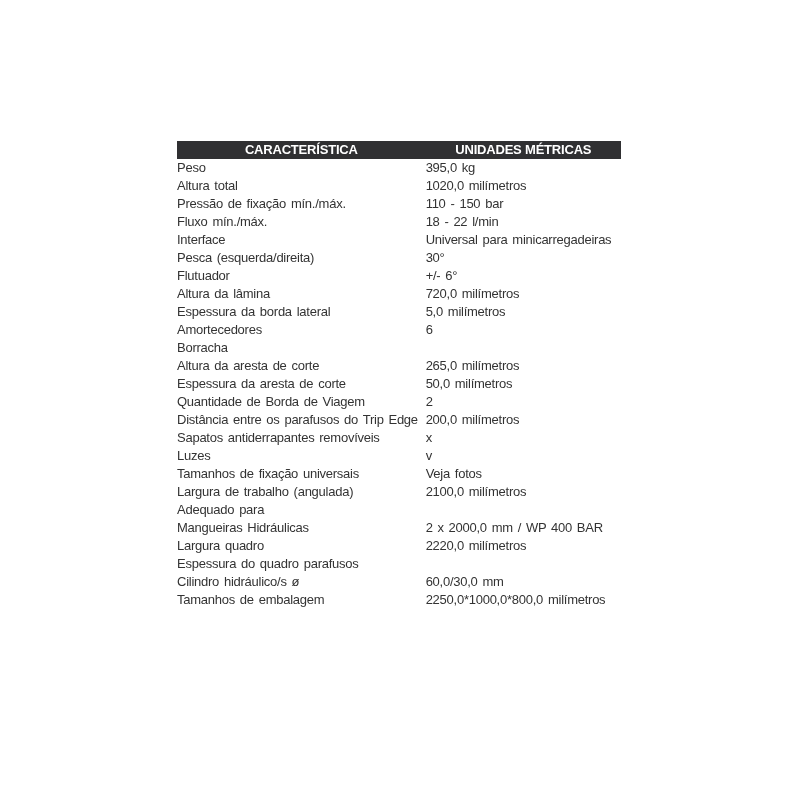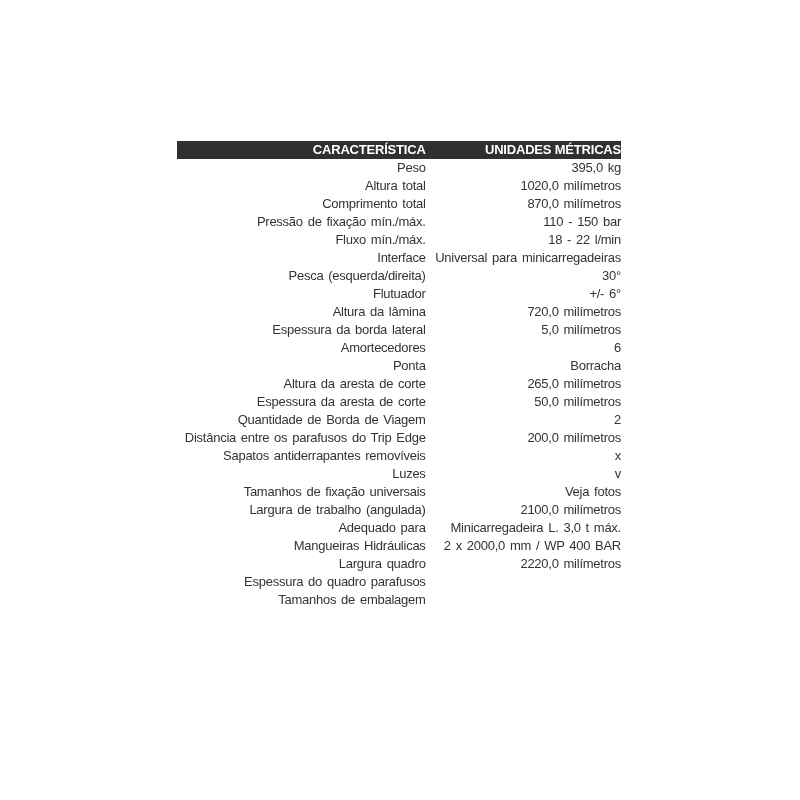--- a/index.html
+++ b/index.html
@@ -21,36 +21,36 @@
     display: flex;
     height: 18px;
     background: #303032;
     color: #ffffff;
     font-size: 13px;
     font-weight: bold;
     line-height: 18px;
     letter-spacing: -0.2px;
   }
   .table-header .cell {
-    text-align: right;
+    text-align: center;
     white-space: nowrap;
   }
   .cell.left  { width: 56%; }
   .cell.right { width: 44%; }
   .table-body .row {
     display: flex;
     height: 18px;
     line-height: 18px;
     font-size: 13px;
     color: #333333;
     letter-spacing: -0.25px;
     word-spacing: 1.5px;
   }
   .table-body .cell {
-    text-align: right;
+    text-align: left;
     white-space: nowrap;
   }
 </style>
 </head>
 <body>
 
 <div class="spec-table">
   <div class="table-header">
     <div class="cell left">CARACTERÍSTICA</div>
     <div class="cell right">UNIDADES MÉTRICAS</div>
@@ -59,24 +59,20 @@
   <div class="row">
     <div class="cell left">Peso</div>
     <div class="cell right">395,0 kg</div>
   </div>
 
   <div class="row">
     <div class="cell left">Altura total</div>
     <div class="cell right">1020,0 milímetros</div>
   </div>
 
-  <div class="row">
-    <div class="cell left">Comprimento total</div>
-    <div class="cell right">870,0 milímetros</div>
-  </div>
 
   <div class="row">
     <div class="cell left">Pressão de fixação mín./máx.</div>
     <div class="cell right">110 - 150 bar</div>
   </div>
 
   <div class="row">
     <div class="cell left">Fluxo mín./máx.</div>
     <div class="cell right">18 - 22 l/min</div>
   </div>
@@ -105,21 +101,20 @@
     <div class="cell left">Espessura da borda lateral</div>
     <div class="cell right">5,0 milímetros</div>
   </div>
 
   <div class="row">
     <div class="cell left">Amortecedores</div>
     <div class="cell right">6</div>
   </div>
 
   <div class="row">
-    <div class="cell left">Ponta</div>
     <div class="cell right">Borracha</div>
   </div>
 
   <div class="row">
     <div class="cell left">Altura da aresta de corte</div>
     <div class="cell right">265,0 milímetros</div>
   </div>
 
   <div class="row">
     <div class="cell left">Espessura da aresta de corte</div>
@@ -151,35 +146,39 @@
     <div class="cell right">Veja fotos</div>
   </div>
 
   <div class="row">
     <div class="cell left">Largura de trabalho (angulada)</div>
     <div class="cell right">2100,0 milímetros</div>
   </div>
 
   <div class="row">
     <div class="cell left">Adequado para</div>
-    <div class="cell right">Minicarregadeira L. 3,0 t máx.</div>
   </div>
 
   <div class="row">
     <div class="cell left">Mangueiras Hidráulicas</div>
     <div class="cell right">2 x 2000,0 mm / WP 400 BAR</div>
   </div>
 
   <div class="row">
     <div class="cell left">Largura quadro</div>
     <div class="cell right">2220,0 milímetros</div>
   </div>
 
   <div class="row">
     <div class="cell left">Espessura do quadro parafusos</div>
   </div>
 
+  <div class="row">
+    <div class="cell left">Cilindro hidráulico/s ø</div>
+    <div class="cell right">60,0/30,0 mm</div>
+  </div>
 
   <div class="row">
     <div class="cell left">Tamanhos de embalagem</div>
+    <div class="cell right">2250,0*1000,0*800,0 milímetros</div>
   </div>
 </div>
 </div>
 
 </body></html>

